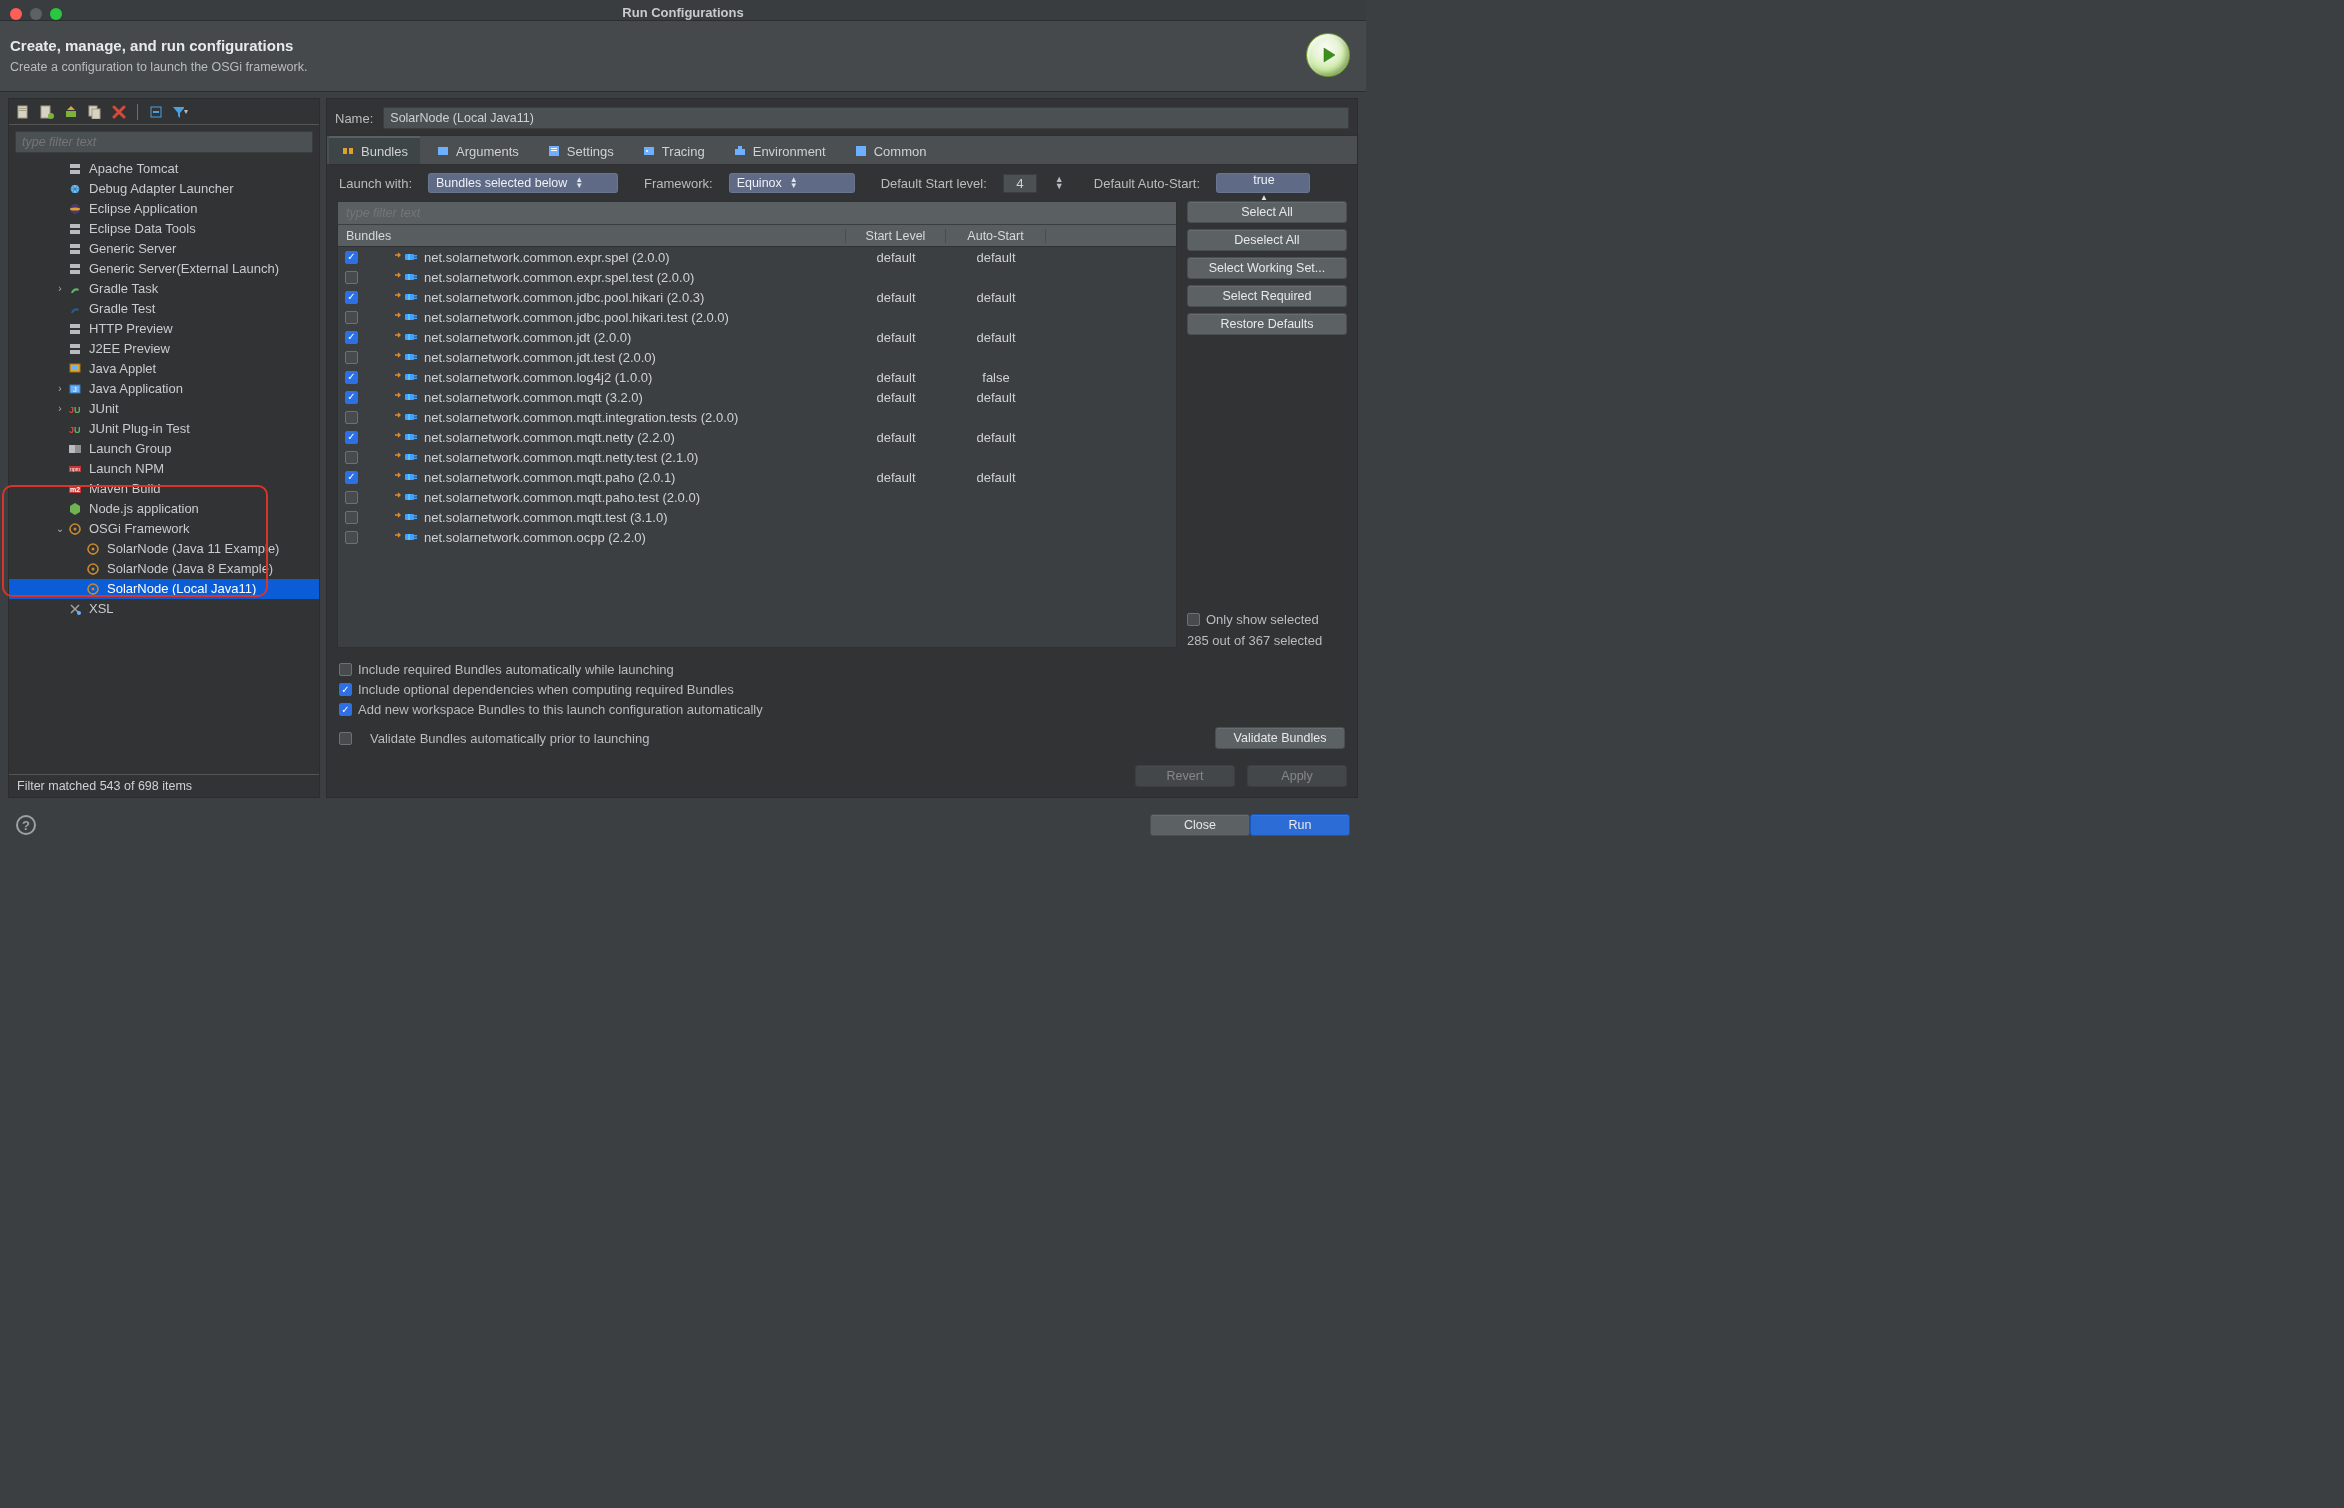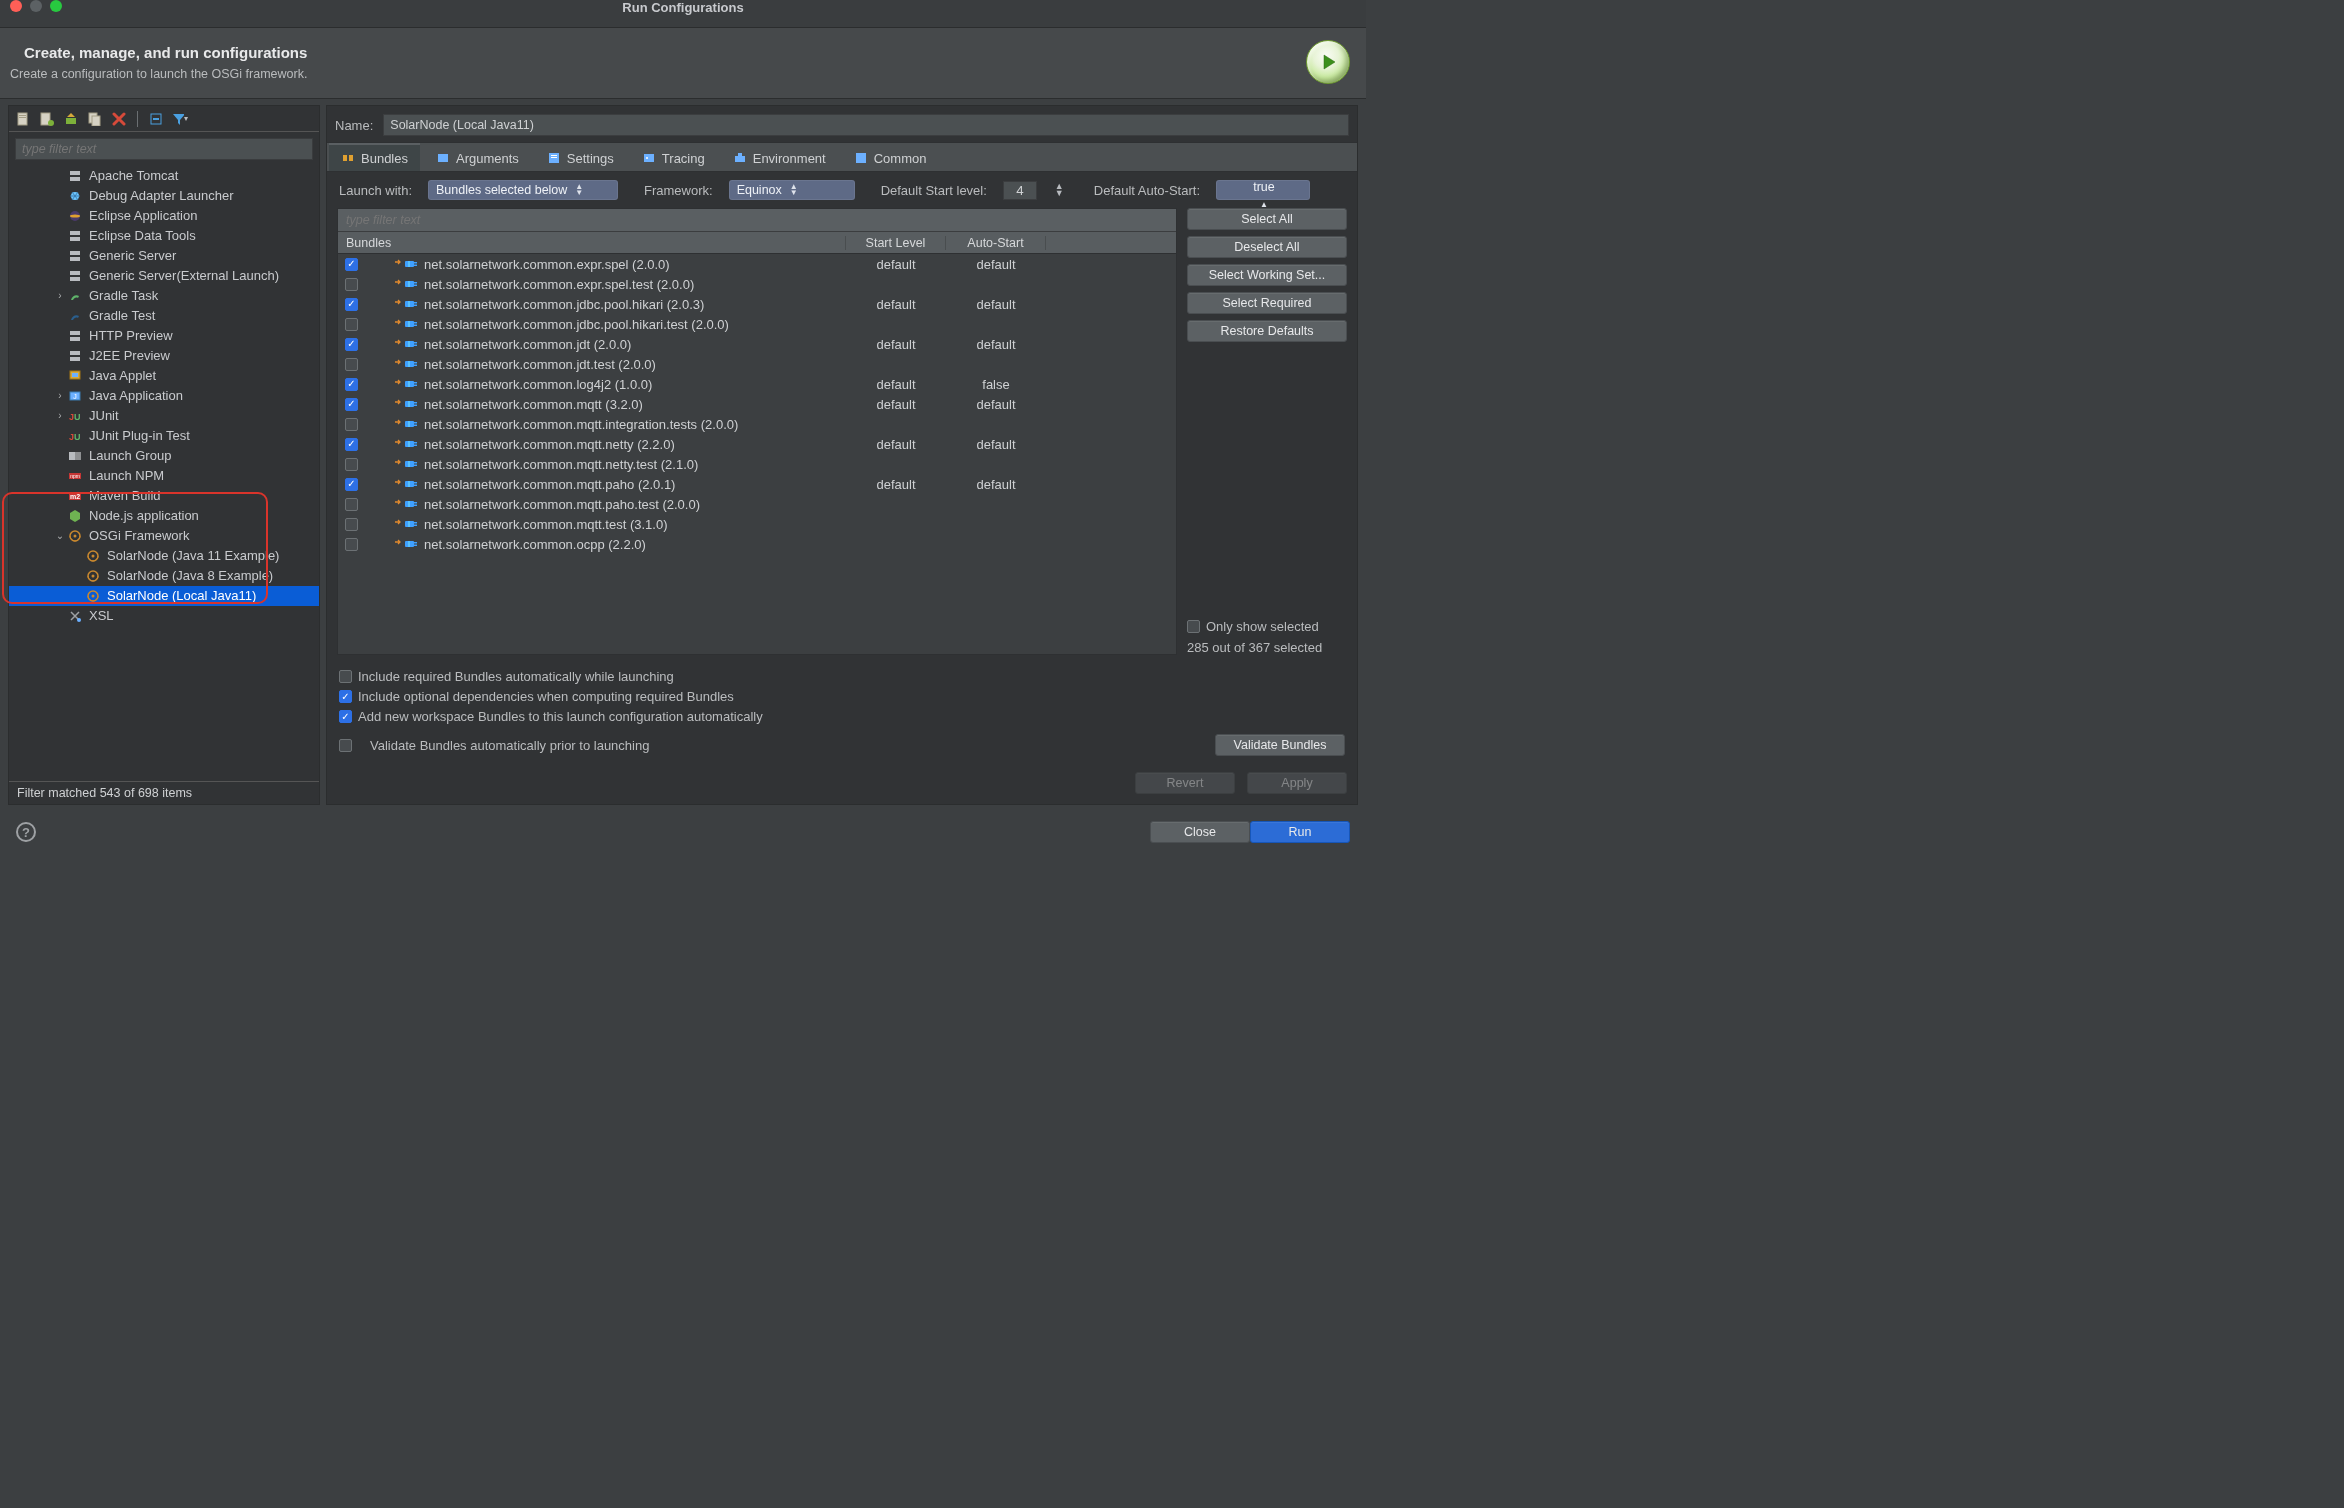--- a/index.html
+++ b/index.html
@@ -29,44 +29,43 @@
     color:var(--text);
     font-family:-apple-system, BlinkMacSystemFont,"Segoe UI","Helvetica Neue",Arial,sans-serif;
     font-size:13px;
     width:1366px;
     height:878px;
     overflow:hidden;
     user-select:none;
   }
   
   .titlebar {
-    height:28px;
-    display:flex;
-    align-items:flex-start;
+    height:21px;
+    display:flex;
+    align-items:flex-end;
     background:var(--bg1);
     border-bottom:1px solid var(--border);
     position:relative;
     text-decoration:underline;
   }
   .traffic { display:flex; gap:8px; margin-left:10px; }
   .traffic .dot { width:12px; height:12px; border-radius:50%; }
   .dot.close { background:#ff5f57; }
   .dot.min { background:#5c6164; }
   .dot.max { background:#28c940; }
   .titlebar .title { position:absolute; left:50%; transform:translateX(-50%); color:#c8cace; font-weight:600; font-size:13px; }
 
   
   .header {
     background:var(--bg2);
     border-bottom:1px solid var(--border);
     padding:12px 16px 14px 10px;
     display:flex;
     justify-content:space-between;
     align-items:center;
-    text-align:right;
   }
   .header h1 { margin:0 0 6px 0; font-size:15px; font-weight:700; color:#e8e9ea; }
   .header .sub { color:var(--text-mid); font-size:12.5px; }
   .run-circle {
     width:44px; height:44px; border-radius:50%;
     background:radial-gradient(circle at 45% 35%, #fafcf5 0%, #e7f3d6 35%, #c9eaa0 60%, #b4de7e 80%);
     border:1px solid #6f9a32;
     box-shadow:inset 2px 2px 3px rgba(255,255,255,0.6), inset -3px -3px 5px rgba(0,0,0,0.25);
     display:flex; align-items:center; justify-content:center;
   }

